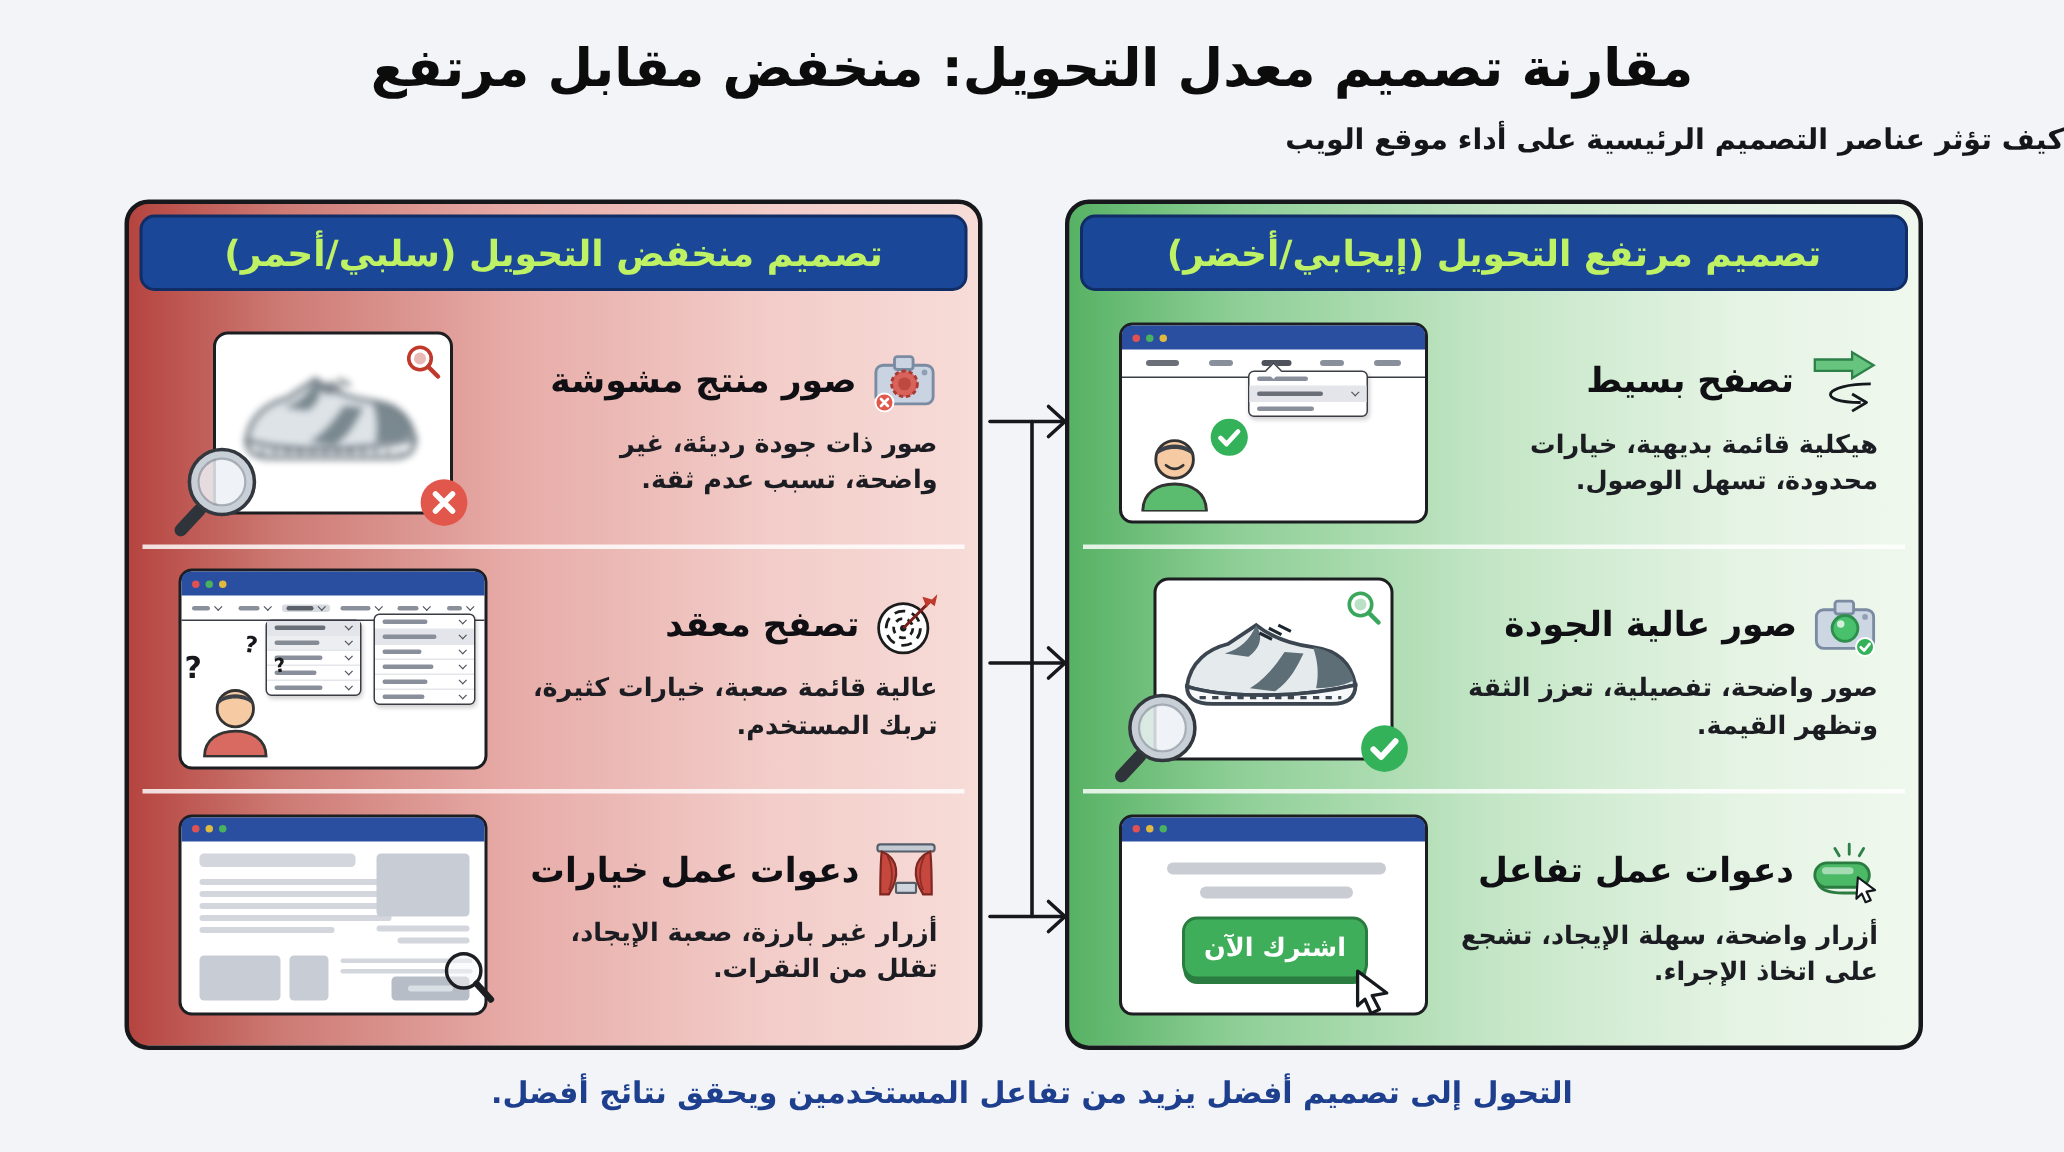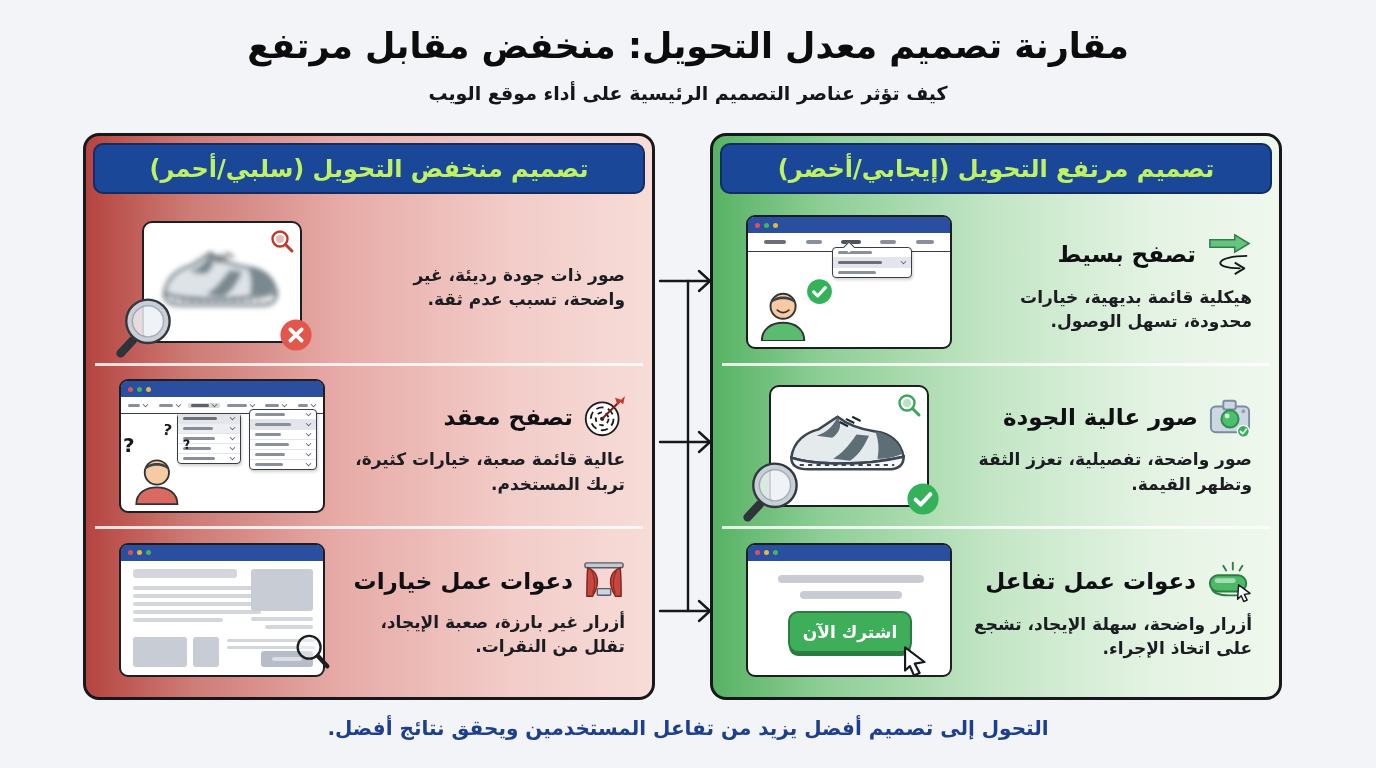--- a/index.html
+++ b/index.html
@@ -10,21 +10,21 @@
     position:relative;
     color:#111;
   }
   .page-title {
     position:absolute; top:26px; left:0; width:100%;
     text-align:center; direction:rtl;
     font-size:35px; font-weight:bold; color:#0c0c0c; letter-spacing:-0.5px;
   }
   .page-subtitle {
     position:absolute; top:82px; left:0; width:100%;
-    text-align:center; direction:rtl;
+    text-align:right; direction:rtl;
     font-size:19px; font-weight:bold; color:#15161a;
   }
   .panel {
     position:absolute; top:133px; height:567px; width:572px;
     border:3px solid #17181c; border-radius:16px;
   }
   .panel.red  { left:83px;  background:linear-gradient(90deg,#b5443f 0%,#cd7a74 18%,#e7aba7 45%,#f2ccc8 75%,#f7dcd8 100%); }
   .panel.green{ left:710px; background:linear-gradient(90deg,#57b264 0%,#8fcf97 20%,#c4e6c6 50%,#e4f3e3 78%,#f0f8ee 100%); }
   .band {
     position:absolute; top:7px; left:7px; right:7px; height:51px;
@@ -132,20 +132,34 @@
           </span>
           <span class="badge">
             <svg width="34" height="34" viewBox="0 0 24 24">
               <circle cx="12" cy="12" r="11" fill="#e2574c"></circle>
               <path d="M8,8 L16,16 M16,8 L8,16" stroke="#fff" stroke-width="2.6" stroke-linecap="round"></path>
             </svg>
           </span>
         </div>
       </div>
       <div class="copy">
+        <div class="r-head">
+          <span class="hicon">
+            <svg width="44" height="42" viewBox="0 0 46 44">
+              <rect x="3" y="11" width="40" height="27" rx="5" fill="#c9d3e2" stroke="#7b8ba1" stroke-width="2"></rect>
+              <rect x="16" y="5" width="13" height="9" rx="2" fill="#c9d3e2" stroke="#7b8ba1" stroke-width="2"></rect>
+              <circle cx="23" cy="24" r="9" fill="#d9625a" stroke="#a83b33" stroke-width="2" stroke-dasharray="3 2"></circle>
+              <circle cx="23" cy="24" r="4.5" fill="#b8453d" opacity="0.85"></circle>
+              <circle cx="37" cy="16" r="2" fill="#8fa0b5"></circle>
+              <circle cx="9" cy="37" r="6.3" fill="#e2574c" stroke="#fff" stroke-width="1.4"></circle>
+              <path d="M6.6,34.6 L11.4,39.4 M11.4,34.6 L6.6,39.4" stroke="#fff" stroke-width="1.9" stroke-linecap="round"></path>
+            </svg>
+          </span>
+          <span>صور منتج مشوشة</span>
+        </div>
         <div class="r-body">صور ذات جودة رديئة، غير واضحة، تسبب عدم ثقة.</div>
       </div>
     </div>
 
     <div class="row">
       <div class="illus">
         <div class="browser">
           <div class="bbar">
             <span class="dot r"></span>
               <span class="dot g"></span>

